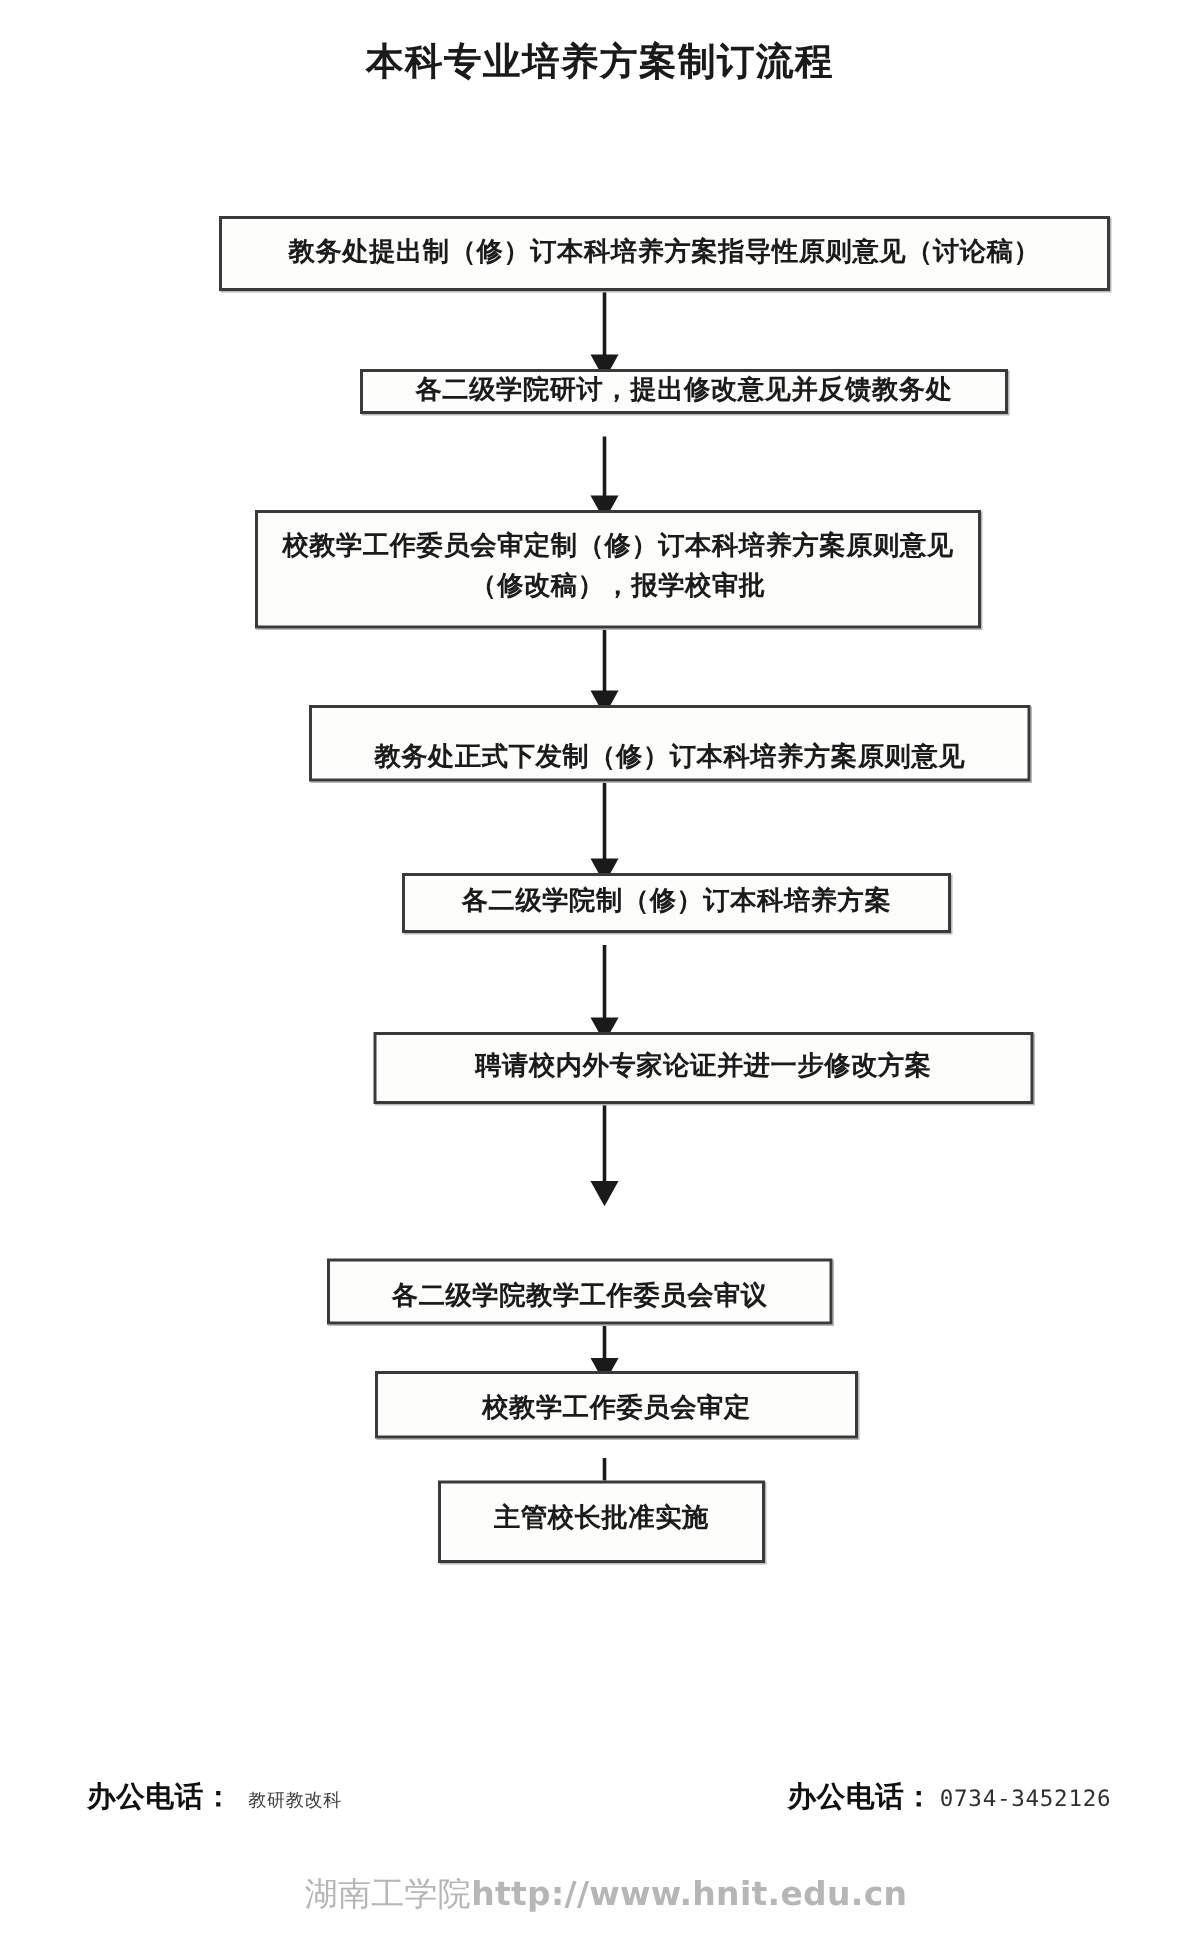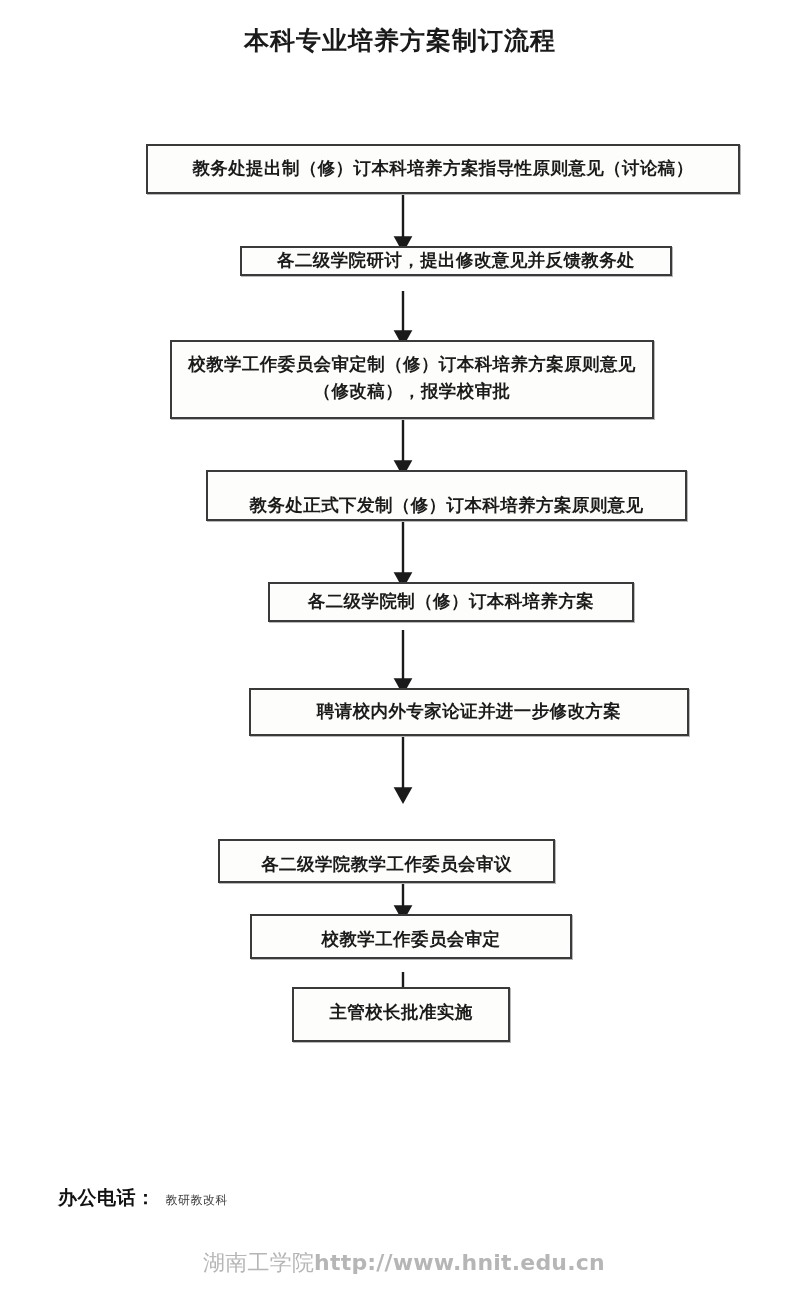--- a/index.html
+++ b/index.html
@@ -217,17 +217,20 @@
   <div class="node topalign" style="left:292px; top:987px; width:218px; height:55px;">
     <span class="node-label">主管校长批准实施</span>
   </div>
 
 </div>
 
 <div class="footer">
   <div class="footer-left">
     <span class="f-key">办公电话：</span><span class="f-val">教研教改科</span>
   </div>
+  <div class="footer-right">
+    <span class="f-key">办公电话：</span><span class="f-val mono">0734-3452126</span>
+  </div>
 </div>
 
 <div class="watermark">
   <span class="wm-cn">湖南工学院</span><span class="wm-url">http://www.hnit.edu.cn</span>
 </div>
 
 </body></html>

